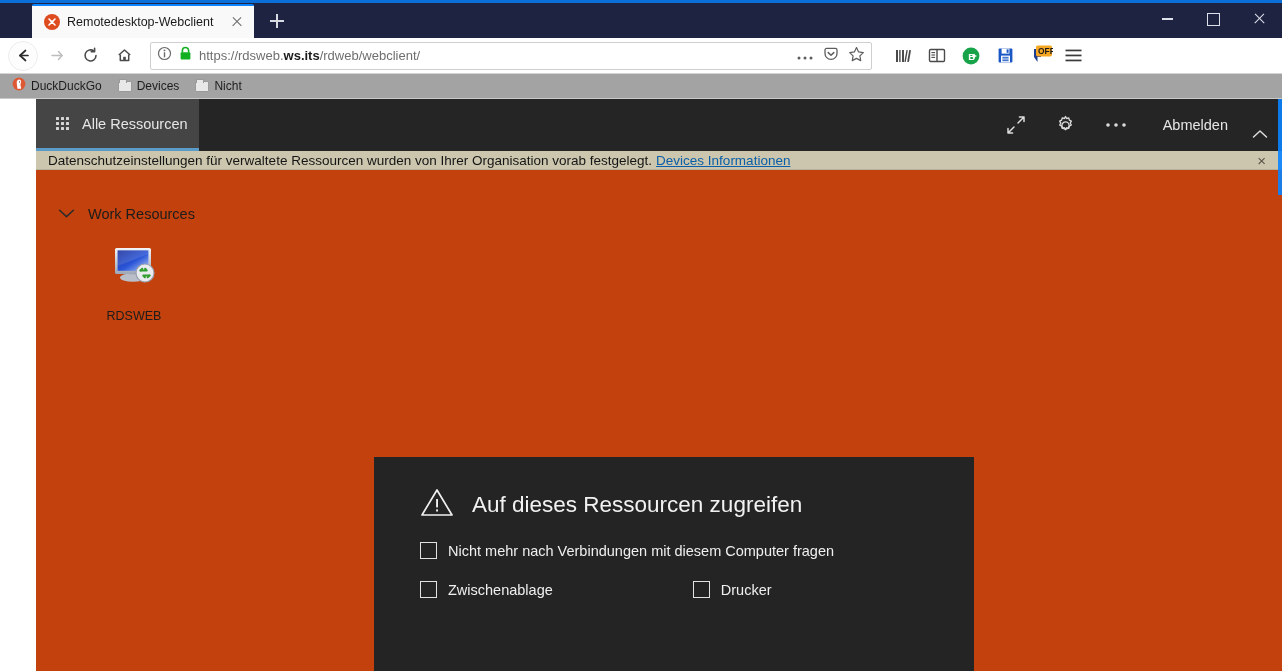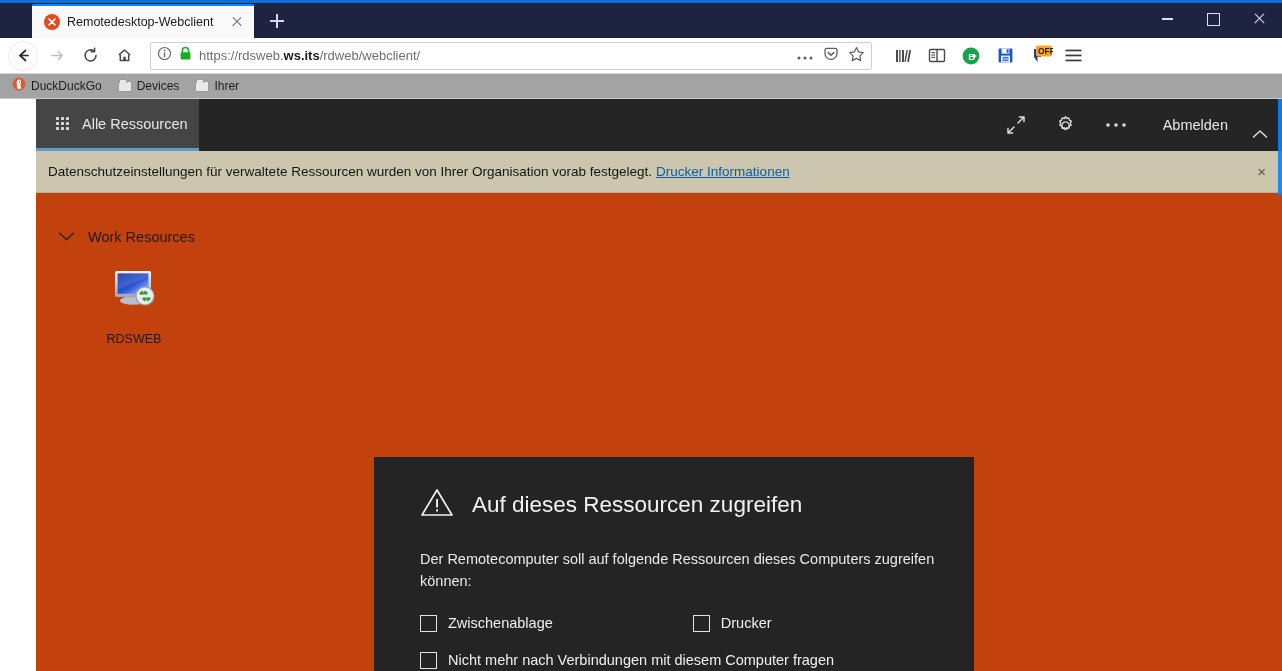--- a/index.html
+++ b/index.html
@@ -130,21 +130,21 @@
   .waffle { display: grid; grid-template-columns: repeat(3, 3px); grid-template-rows: repeat(3, 3px); gap: 2px; flex:0 0 auto;}
   .waffle i { background: #d6d6d6; border-radius: .5px; display: block; width:3px; height:3px;}
   .rd-tab-label { font-size: 14.5px; color: #e6e6e6; }
 
   .rd-actions { margin-left: auto; display: flex; align-items: center; gap: 0px; padding-right: 4px; }
   .rd-ic { width: 50px; height: 52px; display: flex; align-items: center; justify-content: center; }
   .rd-signout { font-size: 14.5px; color: #e6e6e6; padding: 0 14px 0 22px; }
   .rd-chev { width: 36px; height: 52px; display: flex; align-items: flex-end; justify-content: center; padding-bottom: 12px; }
 
   .notifbar {
-    height: 42px; background: #cbc6ad; display: flex; align-items: center;
+    height: 19px; background: #cbc6ad; display: flex; align-items: center;
     padding: 0 12px; border-bottom: 1px solid #b6b19a; flex: 0 0 auto; position: relative;
   }
   .notif-text { font-size: 13.5px; color: #151515; }
   .notif-link { font-size: 13.5px; color: #0a5fa8; margin-left: 4px; }
   .notif-close { margin-left: auto; font-size: 15px; color: #5a5548; line-height: 1; padding: 0 4px; }
 
   .resources { flex: 1 1 auto; padding: 32px 0 0 22px; }
   .group-head { display: flex; align-items: center; gap: 13px; height: 24px; }
   .group-title { font-size: 14.5px; color: #1c1c1c; }
 
@@ -323,21 +323,21 @@
         </svg>
       </span>
       <span class="bm-label">DuckDuckGo</span>
     </div>
     <div class="bm">
       <span class="folder-icon"></span>
       <span class="bm-label">Devices</span>
     </div>
     <div class="bm">
       <span class="folder-icon"></span>
-      <span class="bm-label">Ihrer</span>
+      <span class="bm-label">Nicht</span>
     </div>
   </div>
 
   <div class="page">
 
     <div class="rdheader">
       <div class="rd-tab">
         <span class="waffle">
           <i></i>
             <i></i>
@@ -376,21 +376,21 @@
         <div class="rd-chev">
           <svg width="16" height="10" viewBox="0 0 16 10">
             <path d="M1.5 8 L8 2 L14.5 8" stroke="#dcdcdc" stroke-width="1.5" fill="none" stroke-linecap="round" stroke-linejoin="round"></path>
           </svg>
         </div>
       </div>
     </div>
 
     <div class="notifbar">
       <span class="notif-text">Datenschutzeinstellungen für verwaltete Ressourcen wurden von Ihrer Organisation vorab festgelegt.</span>
-      <a class="notif-link" href="#">Drucker Informationen</a>
+      <a class="notif-link" href="#">Devices Informationen</a>
       <span class="notif-close">×</span>
     </div>
 
     <div class="resources">
       <div class="group-head">
         <span>
           <svg width="17" height="11" viewBox="0 0 17 11">
             <path d="M1.6 2.2 L8.5 8.6 L15.4 2.2" stroke="#2b2b2b" stroke-width="1.5" fill="none" stroke-linecap="round" stroke-linejoin="round"></path>
           </svg>
         </span>
@@ -430,40 +430,39 @@
         <span>
           <svg width="34" height="31" viewBox="0 0 34 31">
             <path d="M17 3 L32 28 H2 Z" stroke="#f0f0f0" stroke-width="1.7" fill="none" stroke-linejoin="round"></path>
             <rect x="16.1" y="12" width="1.9" height="8.4" fill="#f0f0f0"></rect>
             <rect x="16.1" y="22.4" width="1.9" height="2.1" fill="#f0f0f0"></rect>
           </svg>
         </span>
         <span class="dlg-title">Auf dieses Ressourcen zugreifen</span>
       </div>
 
-      <div class="dlg-body">Der Remotecomputer soll auf folgende Ressourcen dieses Computers zugreifen können:</div>
+
+      <div class="cbrow second">
+        <label class="cb">
+          <span class="cb-box"></span>
+          <span class="cb-label">Nicht mehr nach Verbindungen mit diesem Computer fragen</span>
+        </label>
+      </div>
 
       <div class="cbrow">
         <label class="cb">
           <span class="cb-box"></span>
           <span class="cb-label">Zwischenablage</span>
         </label>
         <span class="cb-spacer"></span>
         <label class="cb">
           <span class="cb-box"></span>
           <span class="cb-label">Drucker</span>
         </label>
       </div>
 
-      <div class="cbrow second">
-        <label class="cb">
-          <span class="cb-box"></span>
-          <span class="cb-label">Nicht mehr nach Verbindungen mit diesem Computer fragen</span>
-        </label>
-      </div>
-
     </div>
 
     <div class="scroll-rail">
       <div class="scroll-thumb"></div>
     </div>
   </div>
 </div>
 
 </body></html>

